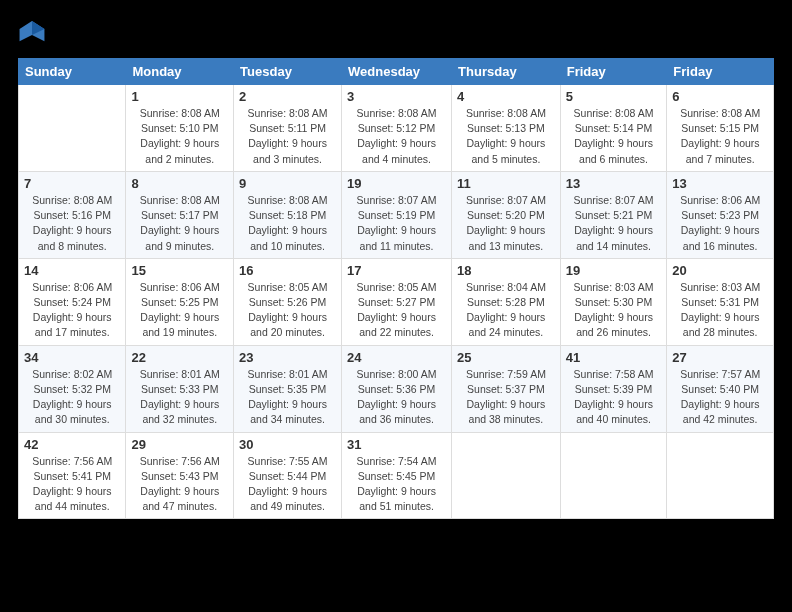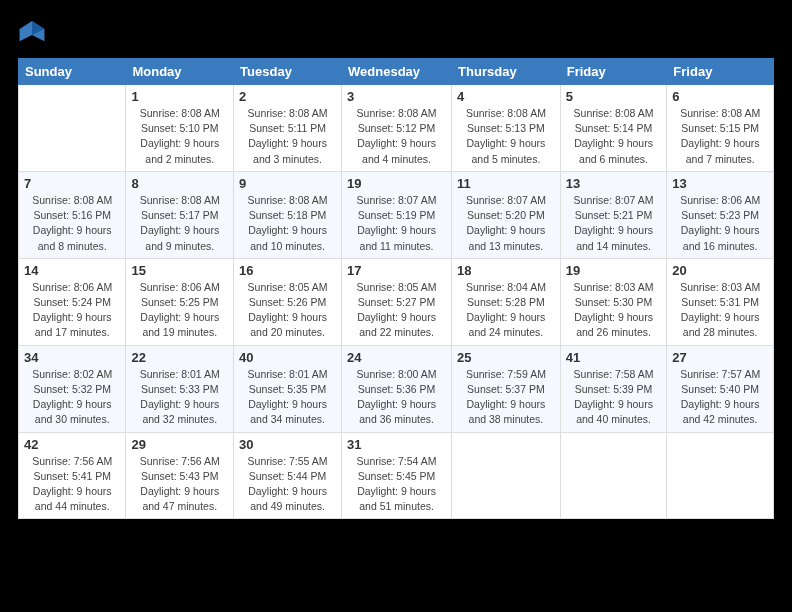--- a/index.html
+++ b/index.html
@@ -226,21 +226,21 @@
         <tr>
           <td>
             <span class="day-number">34</span>
             <div class="day-info">Sunrise: 8:02 AM<br>Sunset: 5:32 PM<br>Daylight: 9 hours<br>and 30 minutes.</div>
           </td>
           <td>
             <span class="day-number">22</span>
             <div class="day-info">Sunrise: 8:01 AM<br>Sunset: 5:33 PM<br>Daylight: 9 hours<br>and 32 minutes.</div>
           </td>
           <td>
-            <span class="day-number">40</span>
+            <span class="day-number">23</span>
             <div class="day-info">Sunrise: 8:01 AM<br>Sunset: 5:35 PM<br>Daylight: 9 hours<br>and 34 minutes.</div>
           </td>
           <td>
             <span class="day-number">24</span>
             <div class="day-info">Sunrise: 8:00 AM<br>Sunset: 5:36 PM<br>Daylight: 9 hours<br>and 36 minutes.</div>
           </td>
           <td>
             <span class="day-number">25</span>
             <div class="day-info">Sunrise: 7:59 AM<br>Sunset: 5:37 PM<br>Daylight: 9 hours<br>and 38 minutes.</div>
           </td>

